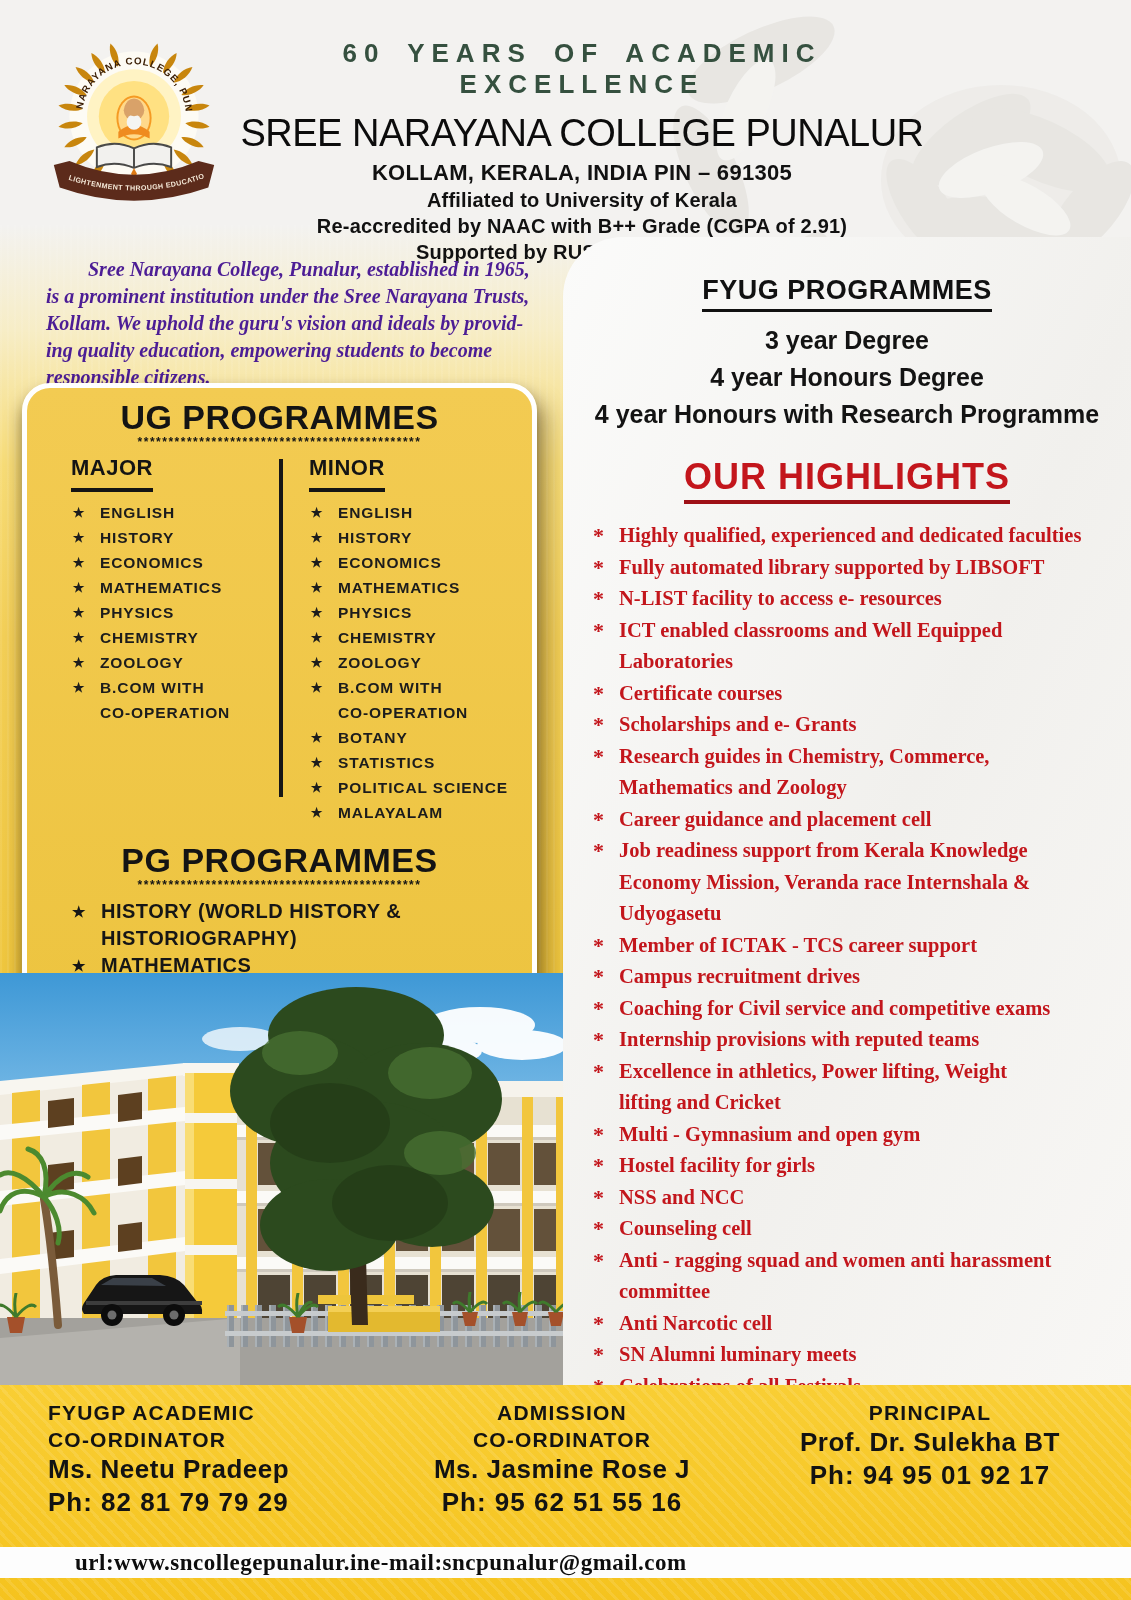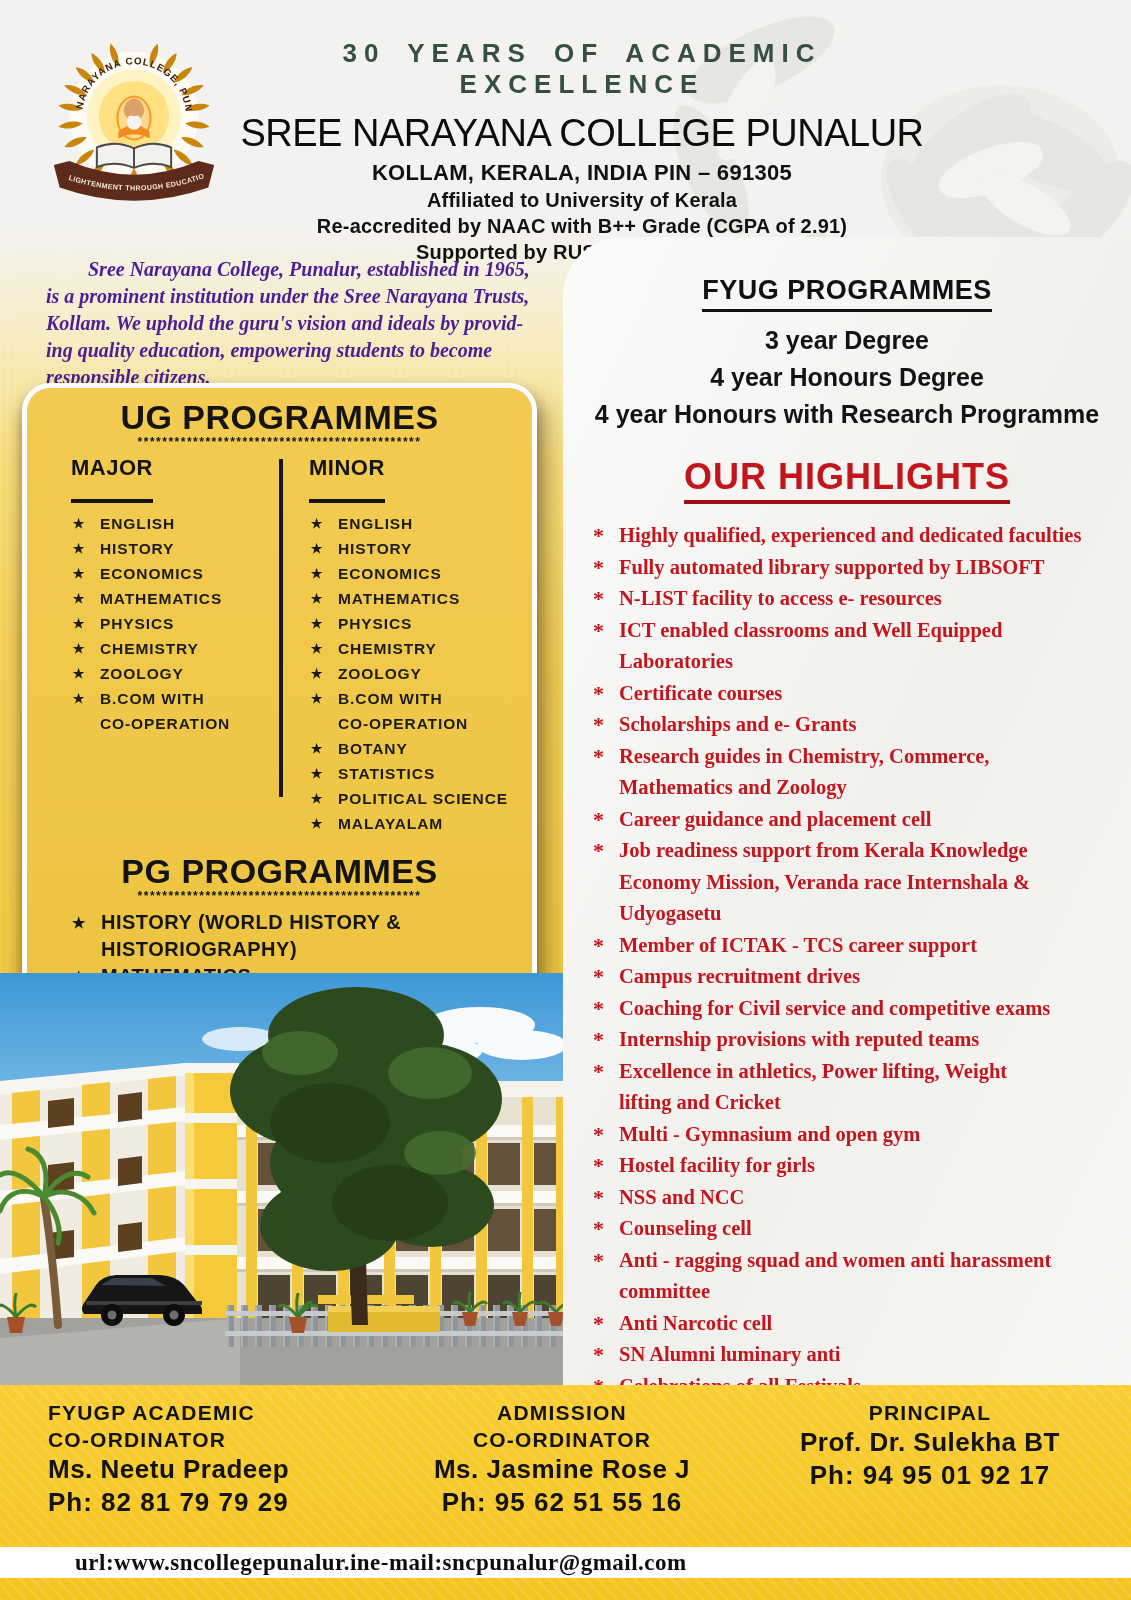--- a/index.html
+++ b/index.html
@@ -32,21 +32,21 @@
   .ug-panel{position:absolute;left:22px;top:383px;width:515px;height:630px;
     background:linear-gradient(180deg,#f3cb52,#edc440);border:5px solid #fff;border-radius:28px;
     box-shadow:0 10px 16px rgba(45,28,0,.5), 12px 14px 22px rgba(45,28,0,.25);}
   .panel-title{text-align:center;font-weight:700;font-size:34px;letter-spacing:.5px;color:#141414;margin-top:10px;line-height:38px;}
   .stars-row{text-align:center;font-weight:700;font-size:12px;letter-spacing:1.5px;line-height:13px;color:#141414;overflow:hidden;white-space:nowrap;}
   .cols{display:flex;padding:6px 18px 0 44px;}
   .col-major{width:208px;}
   .col-divider{width:4px;background:#161616;height:338px;margin:4px 26px 0 0;}
   .col-minor{flex:1;}
   .col h3{display:inline-block;font-size:22px;font-weight:700;letter-spacing:.5px;margin:0 0 8px 0;
-    border-bottom:4px solid #141414;padding-bottom:18px;line-height:26px;color:#141414;}
+    border-bottom:4px solid #141414;padding-bottom:7px;line-height:26px;color:#141414;}
   .prog-list{list-style:none;margin:0;padding:0;}
   .prog-list li{display:flex;gap:13px;font-size:15.5px;font-weight:700;letter-spacing:.9px;line-height:25px;color:#1c1c1c;}
   .prog-list .txt{white-space:pre-line;}
   .star{width:16px;font-size:13px;flex:none;text-align:center;}
   .pg-list{list-style:none;margin:6px 0 0 0;padding:0 20px 0 44px;}
   .pg-list li{display:flex;gap:14px;font-size:20px;font-weight:700;letter-spacing:.5px;line-height:27px;color:#161616;}
   .pg-list .star{font-size:15px;}
 
   
   .photo{position:absolute;left:0;top:973px;width:565px;height:412px;}
@@ -173,21 +173,21 @@
       <defs>
           <path id="ribbonpath" d="M30,148 Q100,172 170,148"></path>
         </defs>
       <text font-family="Liberation Sans, sans-serif" font-size="7.3" font-weight="700" fill="#f5e9d8" letter-spacing="0.4">
         <textPath href="#ribbonpath" startOffset="50%" text-anchor="middle" data-name="logo-ribbon-text">ENLIGHTENMENT THROUGH EDUCATION</textPath>
       </text>
     </g>
   </svg>
 
   <div class="header-text" data-name="header">
-    <div class="h-banner" data-name="anniversary-banner">30 YEARS OF ACADEMIC EXCELLENCE</div>
+    <div class="h-banner" data-name="anniversary-banner">60 YEARS OF ACADEMIC EXCELLENCE</div>
     <div class="h-college" data-name="college-name">SREE NARAYANA COLLEGE PUNALUR</div>
     <div class="h-addr" data-name="college-address">KOLLAM, KERALA, INDIA  PIN – 691305</div>
     <div class="h-line" data-name="affiliation-line">Affiliated to University of Kerala</div>
     <div class="h-line" data-name="accreditation-line">Re-accredited by NAAC with B++ Grade (CGPA of 2.91)</div>
     <div class="h-line" data-name="support-line">Supported by RUSA and DST-FIST</div>
   </div>
 
   <p class="intro" data-name="intro-paragraph">Sree Narayana College, Punalur, established in 1965,
 is a prominent institution under the Sree Narayana Trusts,
 Kollam. We uphold the guru's vision and ideals by provid-
@@ -636,21 +636,21 @@
 committee</span>
         </li>
 
         <li data-name="highlight-item">
           <span class="ast" data-name="asterisk-bullet-icon">*</span>
           <span class="txt">Anti Narcotic cell</span>
         </li>
 
         <li data-name="highlight-item">
           <span class="ast" data-name="asterisk-bullet-icon">*</span>
-          <span class="txt">SN Alumni luminary anti</span>
+          <span class="txt">SN Alumni luminary meets</span>
         </li>
 
         <li data-name="highlight-item">
           <span class="ast" data-name="asterisk-bullet-icon">*</span>
           <span class="txt">Celebrations of all Festivals</span>
         </li>
       </ul>
   </section>
 
   <footer class="footer" data-name="footer">

